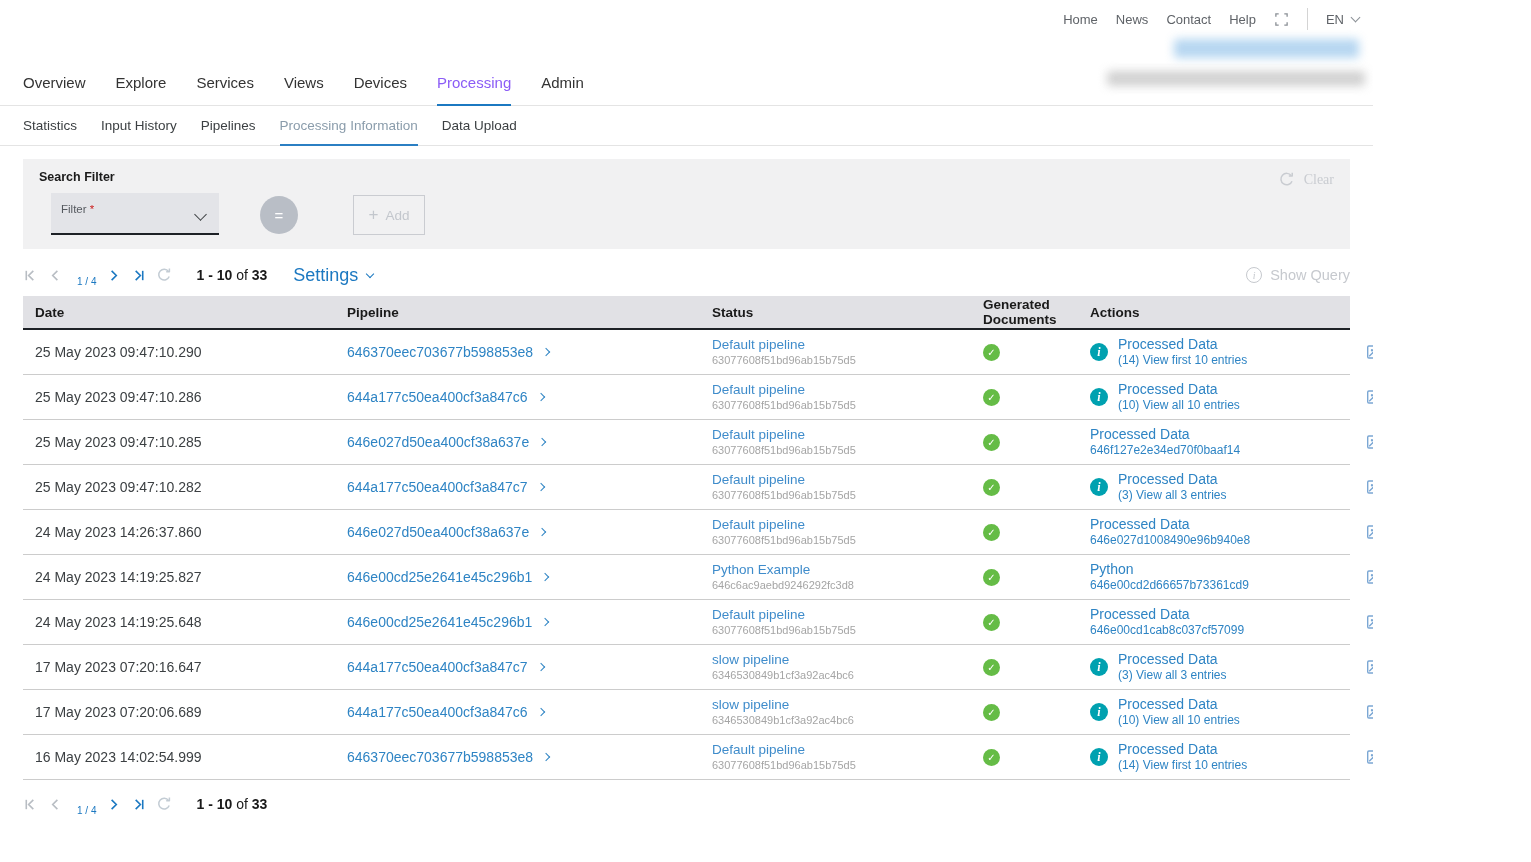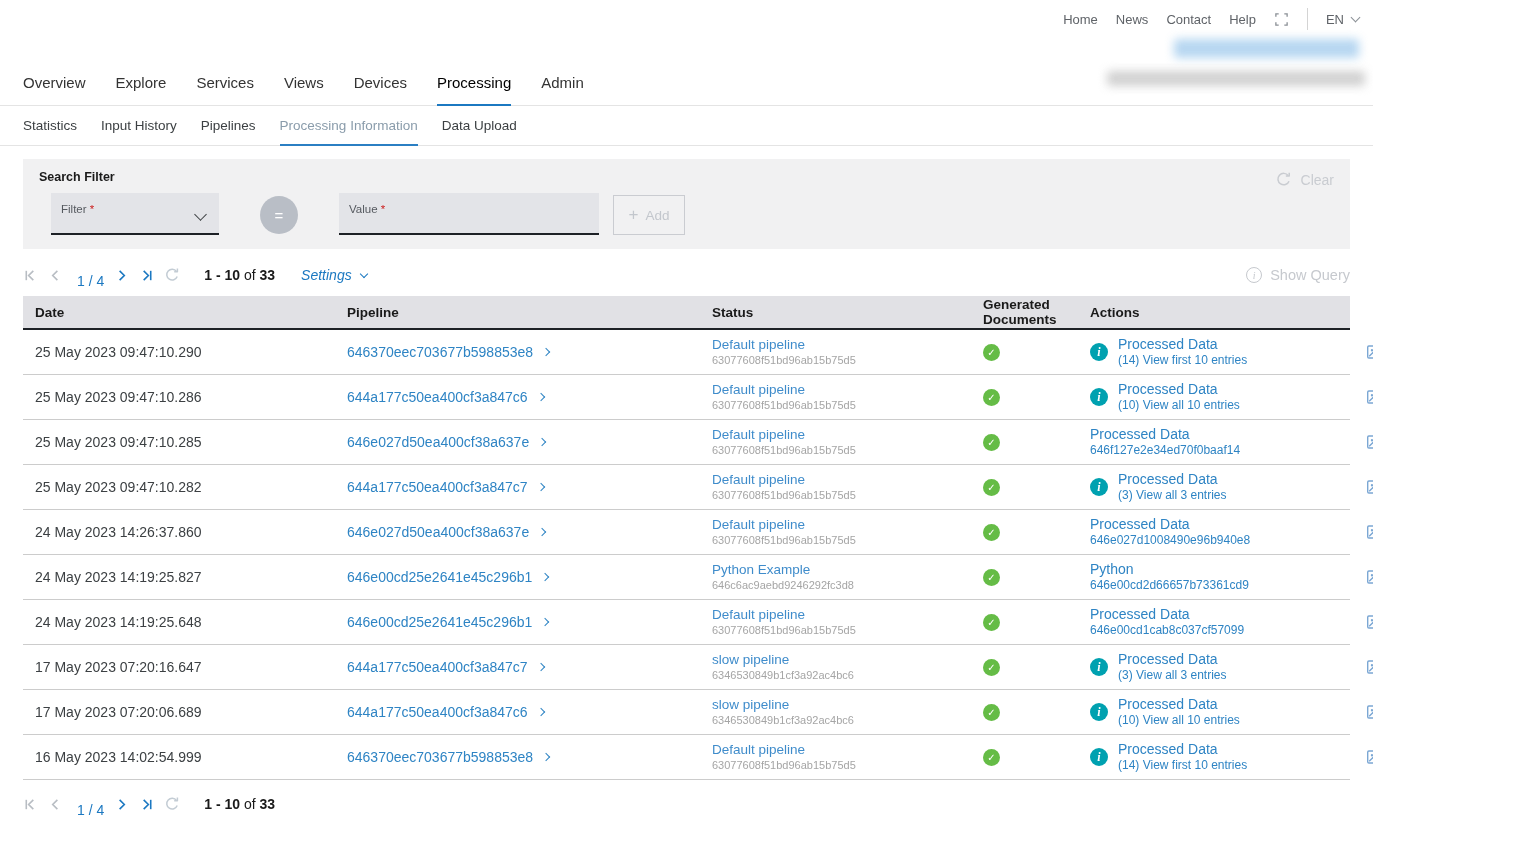--- a/index.html
+++ b/index.html
@@ -23,21 +23,21 @@
 
   
   .chev { display:inline-block; border-right:1.6px solid currentColor; border-bottom:1.6px solid currentColor; }
   .chev-down  { width:7px; height:7px; transform:rotate(45deg); margin-top:-4px; }
   .chev-right { width:6px; height:6px; transform:rotate(-45deg); }
 
   
   .topbar { height:62px; }
   .mainnav { padding:0 23px; border-bottom:1px solid #e4e4e4; display:flex; gap:30px; }
   .mainnav a { color:#333; font-size:15px; padding:12px 0 13px; border-bottom:2px solid transparent; margin-bottom:-1px; }
-  .mainnav a.active { color:#000000; border-bottom-color:#1b78c1; }
+  .mainnav a.active { color:#8b5cf6; border-bottom-color:#1b78c1; }
 
   
   .subnav { padding:0 23px; border-bottom:1px solid #e4e4e4; display:flex; gap:24px; }
   .subnav a { color:#3c4043; font-size:13.5px; padding:12px 0 11px; border-bottom:2px solid #2b7fc3; border-bottom-color:transparent; margin-bottom:-1px; }
   .subnav a.active { color:#8a9cab; border-bottom-color:#2b7fc3; }
 
   
   .tabs { margin:19px 23px 0; display:flex; gap:24px; }
   .tabs a { color:#333; font-size:14.5px; padding-bottom:7px; border-bottom:2px solid transparent; }
   .tabs a.active { color:#1b78c1; border-bottom-color:#1b78c1; }
@@ -51,31 +51,31 @@
   .req { color:#cc2222; }
   .f-filter { width:168px; margin-left:12px; }
   .f-filter .chev-down { position:absolute; right:14px; bottom:14px; width:9px; height:9px; color:#3c4043; border-width:1.5px; }
   .op-circle { width:38px; height:38px; border-radius:50%; background:#b9bec6; color:#fff; font-size:15px;
                display:flex; align-items:center; justify-content:center; margin:3px 41px 0; }
   .f-value { width:260px; }
   .add-btn { margin-left:14px; margin-top:2px; width:72px; height:40px; border:1px solid #caccd1; color:#c3c7cd;
              font-size:13.5px; display:flex; align-items:center; justify-content:center; gap:7px; }
   .add-btn .plus { font-size:17px; font-weight:400; }
   .clear-btn { position:absolute; top:12px; right:16px; display:flex; align-items:center; gap:9px;
-               color:#c9ccd1; font-size:14px; }
+               color:#c9ccd1; font-size:14px;font-family:Liberation Serif, serif; }
 
   
   .pagerow { margin:13px 23px 0; display:flex; align-items:center; position:relative; height:26px; }
   .pg-btn { display:flex; align-items:center; margin-right:10px; color:#1b78c1; }
   .pg-btn.disabled { color:#b8bdc3; }
   .pg-btn.light { color:#c3ccd4; }
-  .pg-page { color:#1b78c1; font-size:14px; margin:12px 10px 0 4px; }
+  .pg-page { color:#1b78c1; font-size:10px; margin:12px 10px 0 4px; }
   .pg-count { margin-left:14px; font-size:14px; color:#1a1a1a; }
   .pg-count b { font-weight:bold; }
-  .settings-btn { margin-left:26px; color:#1b78c1; font-size:14px; display:flex; align-items:center; gap:9px;font-style:italic; }
+  .settings-btn { margin-left:26px; color:#1b78c1; font-size:18px; display:flex; align-items:center; gap:9px; }
   .settings-btn .chev-down { width:6px; height:6px; border-width:1.5px; margin-top:-2px; }
   .showquery-btn { position:absolute; right:0; display:flex; align-items:center; gap:8px; color:#c6c9ce; font-size:14.5px; }
   .q-info { width:16px; height:16px; border-radius:50%; border:1.4px solid #c6c9ce; font-size:10px;
             display:flex; align-items:center; justify-content:center; font-family:"Liberation Serif",serif; font-style:italic; }
 
   
   .table { margin:8px 23px 0; }
   .thead, .trow { display:grid; grid-template-columns:312px 365px 271px 107px 276px 1fr; }
   .thead { background:#e1e1e5; height:34px; align-items:center; border-bottom:2px solid #1d2126; }
   .thead .cell { font-size:13.5px; font-weight:bold; color:#1a1a1a; padding-left:12px; }
@@ -149,24 +149,20 @@
 
   <section class="panel">
     <div class="panel-title">Search Filter</div>
     <div class="panel-row">
       <div class="field f-filter">
         <label><span>Filter</span>
           <span class="req">*</span></label>
         <span class="chev chev-down"></span>
       </div>
       <div class="op-circle">=</div>
-      <div class="field f-value">
-        <label><span>Value</span>
-          <span class="req">*</span></label>
-      </div>
       <button class="add-btn">
         <span class="plus">+</span>
         <span>Add</span>
       </button>
     </div>
     <button class="clear-btn">
       <svg width="17" height="17" viewBox="0 0 16 16" fill="none" stroke="currentColor" stroke-width="1.4">
         <path d="M13.2 9.6A5.4 5.4 0 1 1 12.5 4.4"></path>
           <path d="M13.4 1.6v3.2h-3.2" stroke-linejoin="round"></path>
       </svg>

